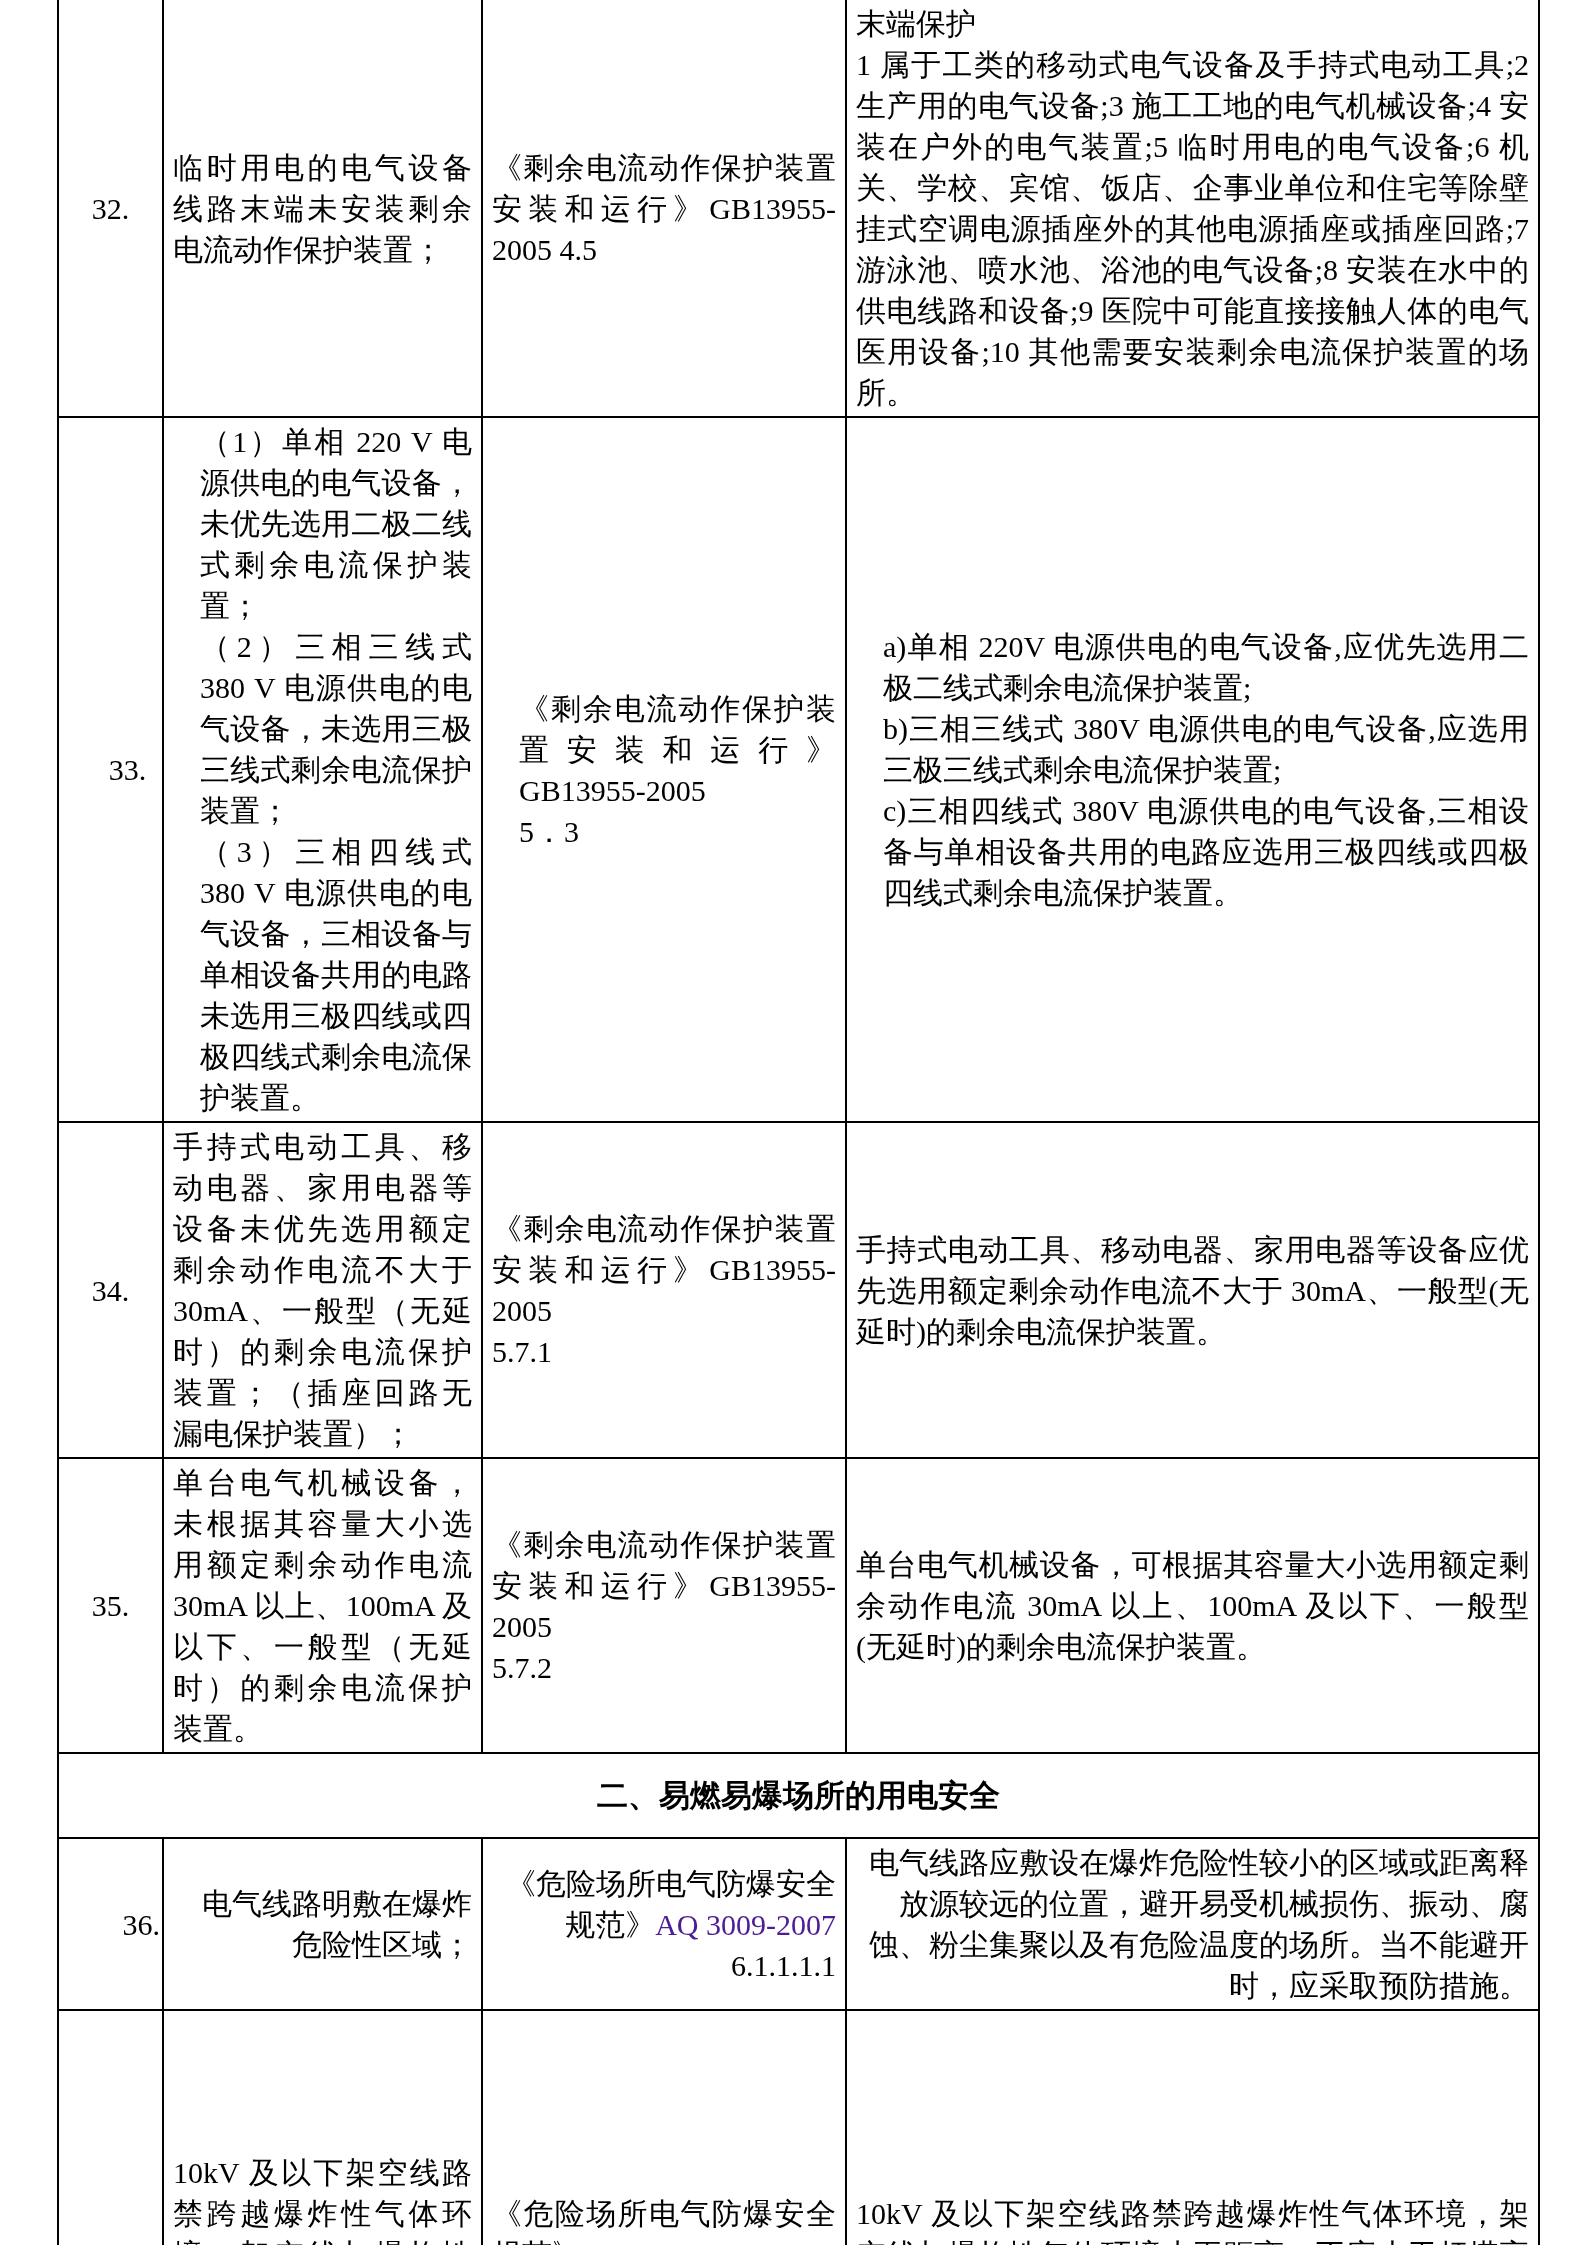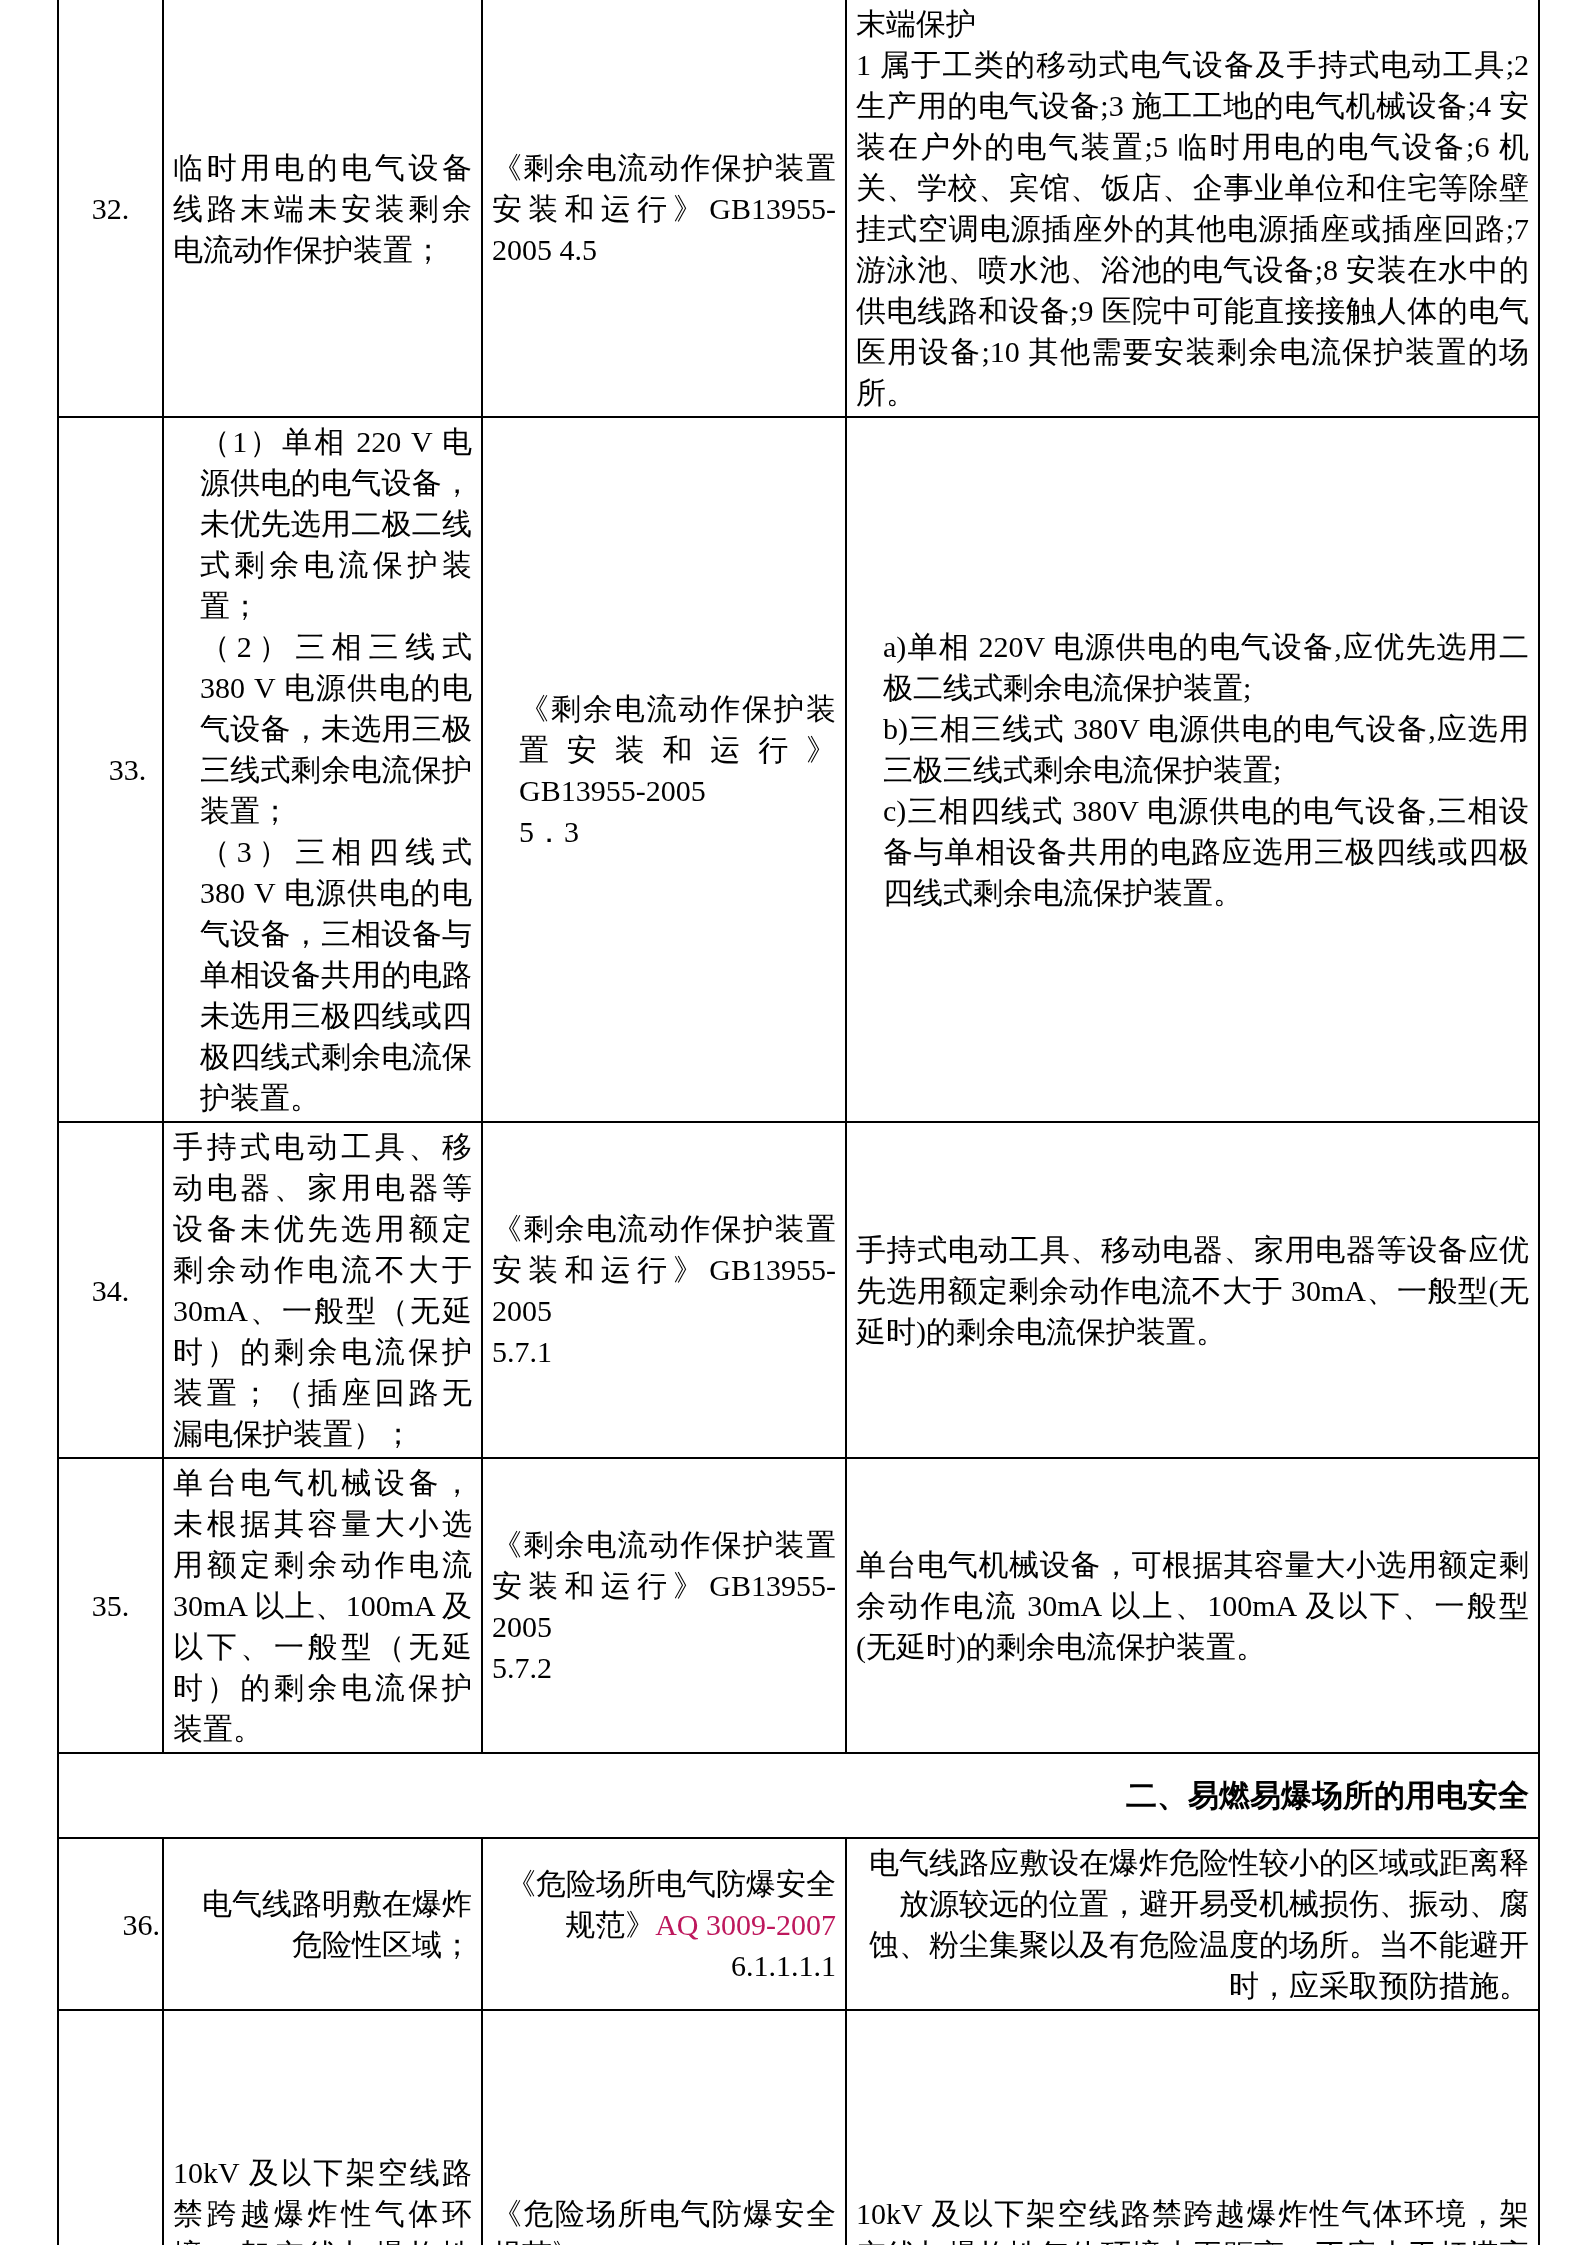--- a/index.html
+++ b/index.html
@@ -31,26 +31,26 @@
   td.std{text-align:justify;}
   td.req{text-align:justify;margin-top:28px;}
   tr.r0 td{height:375px;}
   tr.r1 td{height:591px;padding-left:36px;}
   tr.r2 td{height:291px;}
   tr.r3 td{height:243px;}
   tr.r4 td{height:85px;}
   tr.r5 td{height:171px;text-align:right;}
   tr.r6 td{height:489px;}
   td.section{
-    text-align:right;
+    text-align:center;
     font-weight:bold;
     font-size:31px;
     white-space:normal;
   }
-  .red{color:#be185d;}
+  .red{color:#4c1d95;}
 </style>
 </head>
 <body>
 
 <div class="page">
   <table class="checklist">
     <colgroup>
       <col style="width:105px">
       <col style="width:319px">
       <col style="width:364px">

